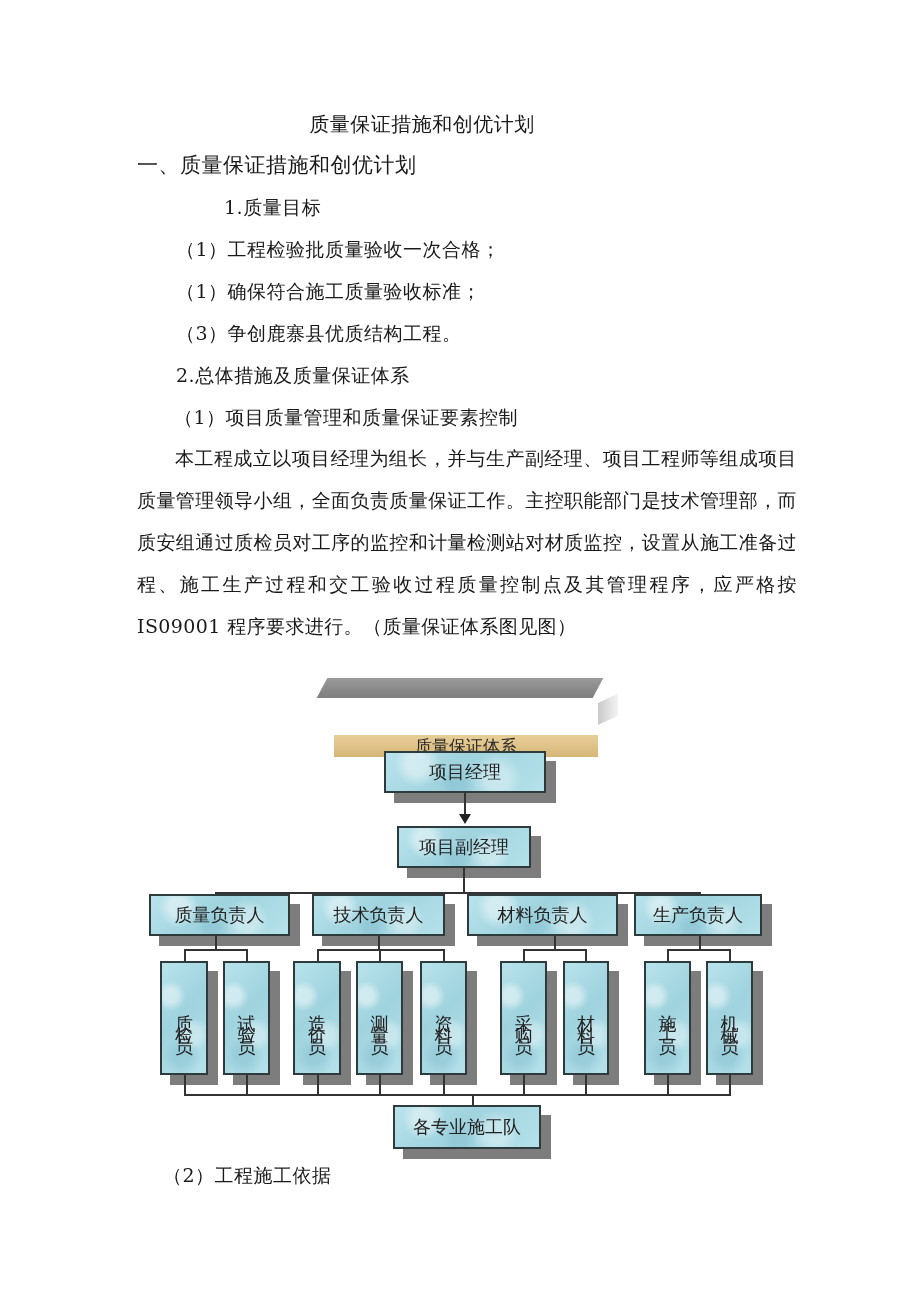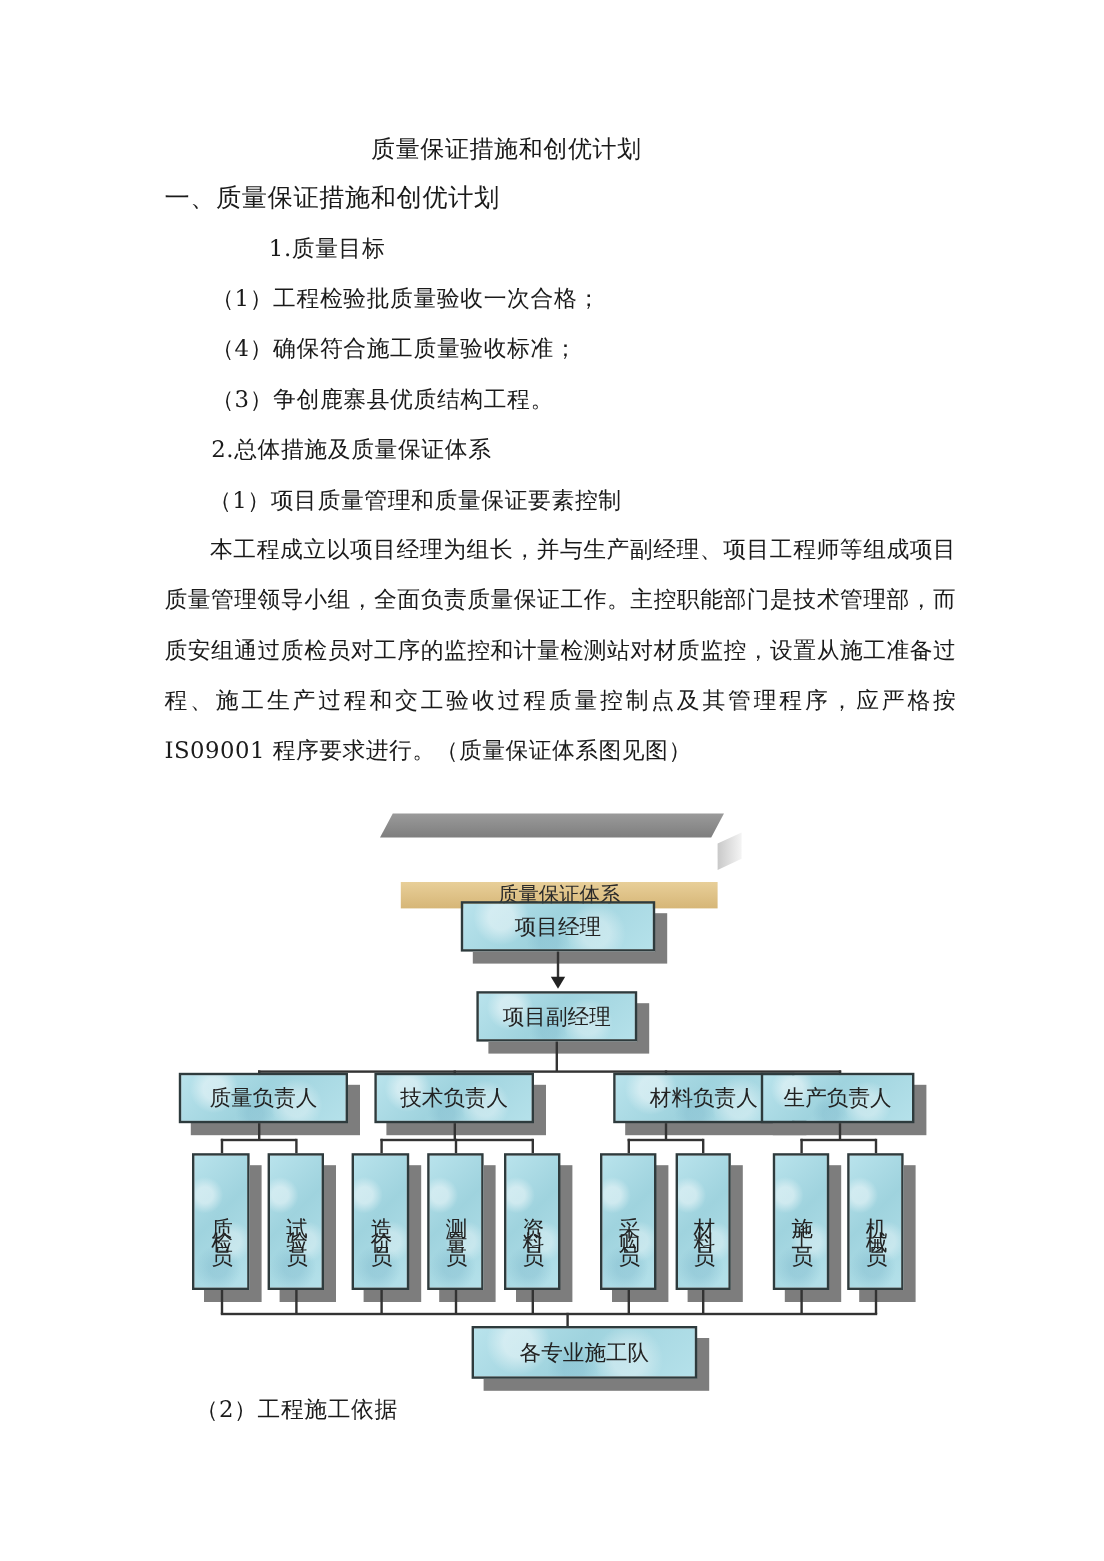--- a/index.html
+++ b/index.html
@@ -35,21 +35,21 @@
   .arrow { position: absolute; width: 0; height: 0; border-left: 6px solid transparent;
            border-right: 6px solid transparent; border-top: 10px solid #222; }
 </style>
 </head>
 <body>
 
 <div class="line title">质量保证措施和创优计划</div>
 <div class="line h1">一、质量保证措施和创优计划</div>
 <div class="line" style="left:176px; top:195px;margin-left:48px;">1.质量目标</div>
 <div class="line" style="left:176px; top:237px;">（1）工程检验批质量验收一次合格；</div>
-<div class="line" style="left:176px; top:279px;">（4）确保符合施工质量验收标准；</div>
+<div class="line" style="left:176px; top:279px;">（1）确保符合施工质量验收标准；</div>
 <div class="line" style="left:176px; top:321px;">（3）争创鹿寨县优质结构工程。</div>
 <div class="line" style="left:176px; top:363px;text-align:right;">2.总体措施及质量保证体系</div>
 <div class="line" style="left:174px; top:405px;">（1）项目质量管理和质量保证要素控制</div>
 <div class="para" style="top:437px;">本工程成立以项目经理为组长，并与生产副经理、项目工程师等组成项目质量管理领导小组，全面负责质量保证工作。主控职能部门是技术管理部，而质安组通过质检员对工序的监控和计量检测站对材质监控，设置从施工准备过程、施工生产过程和交工验收过程质量控制点及其管理程序，应严格按 IS09001 程序要求进行。（质量保证体系图见图）</div>
 
 <div class="diagram">
   <div class="banner-top"></div>
   <div class="banner">质量保证体系</div>
   <div class="banner-tail"></div>
 
@@ -60,21 +60,21 @@
 
   <div class="ln" style="left:463px; top:868px; width:2px; height:25px;"></div>
   <div class="ln" style="left:215px; top:892px; width:486px; height:2px;"></div>
   <div class="ln" style="left:215px; top:892px; width:2px; height:4px;"></div>
   <div class="ln" style="left:378px; top:892px; width:2px; height:4px;"></div>
   <div class="ln" style="left:554px; top:892px; width:2px; height:4px;"></div>
   <div class="ln" style="left:699px; top:892px; width:2px; height:4px;"></div>
 
   <div class="box" style="left:149px; top:894px; width:141px; height:42px;">质量负责人</div>
   <div class="box" style="left:312px; top:894px; width:133px; height:42px;">技术负责人</div>
-  <div class="box" style="left:467px; top:894px; width:151px; height:42px;margin-left:44px;">材料负责人</div>
+  <div class="box" style="left:467px; top:894px; width:151px; height:42px;">材料负责人</div>
   <div class="box" style="left:634px; top:894px; width:128px; height:42px;">生产负责人</div>
 
   <div class="ln" style="left:215px; top:936px; width:2px; height:14px;"></div>
   <div class="ln" style="left:184px; top:949px; width:63px; height:2px;"></div>
   <div class="ln" style="left:184px; top:949px; width:2px; height:12px;"></div>
   <div class="ln" style="left:246px; top:949px; width:2px; height:12px;"></div>
 
   <div class="ln" style="left:378px; top:936px; width:2px; height:14px;"></div>
   <div class="ln" style="left:317px; top:949px; width:127px; height:2px;"></div>
   <div class="ln" style="left:317px; top:949px; width:2px; height:12px;"></div>
@@ -106,16 +106,16 @@
   <div class="ln" style="left:317px; top:1075px; width:2px; height:20px;"></div>
   <div class="ln" style="left:379px; top:1075px; width:2px; height:20px;"></div>
   <div class="ln" style="left:443px; top:1075px; width:2px; height:20px;"></div>
   <div class="ln" style="left:523px; top:1075px; width:2px; height:20px;"></div>
   <div class="ln" style="left:585px; top:1075px; width:2px; height:20px;"></div>
   <div class="ln" style="left:667px; top:1075px; width:2px; height:20px;"></div>
   <div class="ln" style="left:729px; top:1075px; width:2px; height:20px;"></div>
   <div class="ln" style="left:184px; top:1094px; width:547px; height:2px;"></div>
   <div class="ln" style="left:472px; top:1094px; width:2px; height:11px;"></div>
 
-  <div class="box" style="left:393px; top:1105px; width:188px; height:44px;">各专业施工队</div>
+  <div class="box" style="left:393px; top:1105px; width:148px; height:44px;">各专业施工队</div>
 </div>
 
 <div class="line" style="left:163px; top:1163px;">（2）工程施工依据</div>
 
 </body></html>

